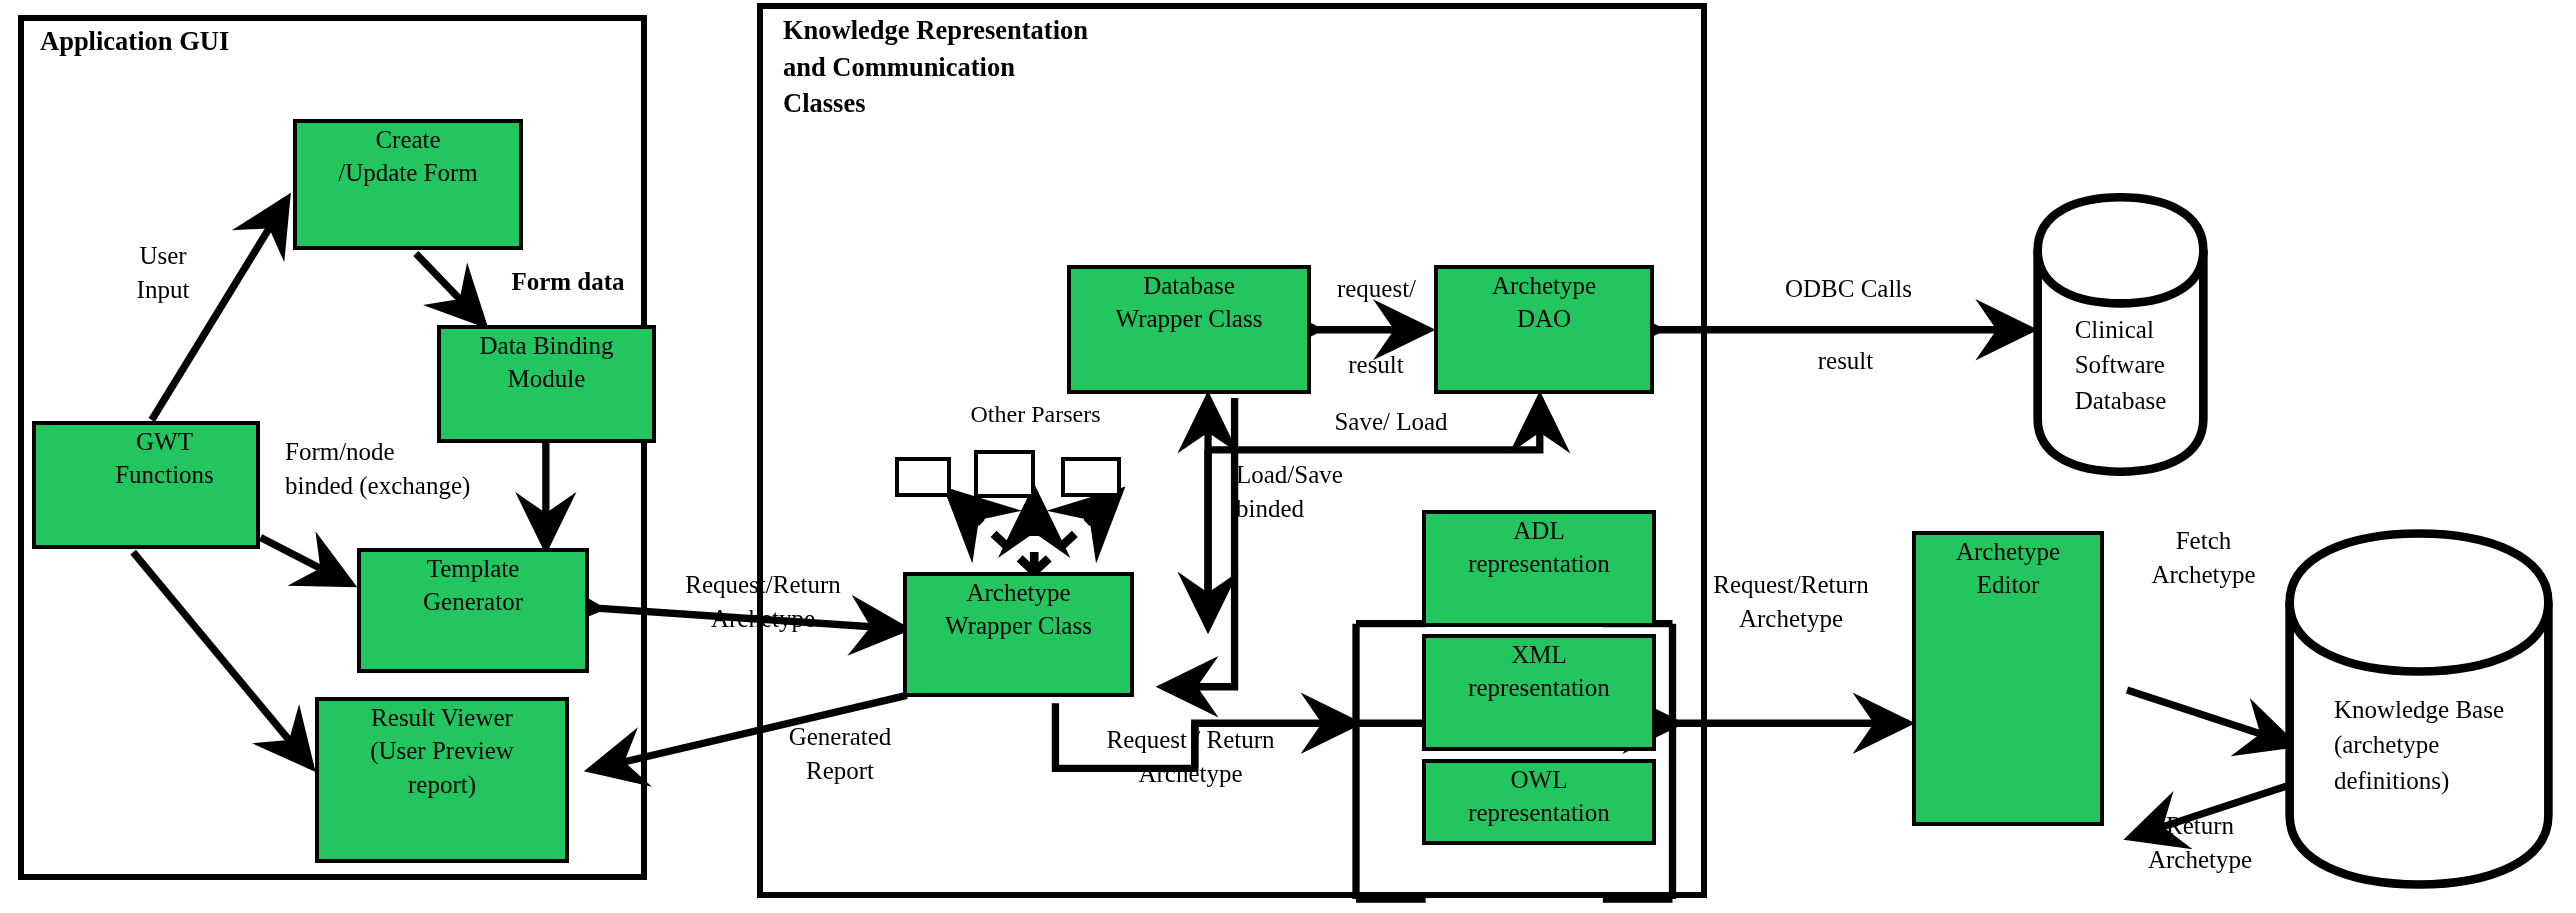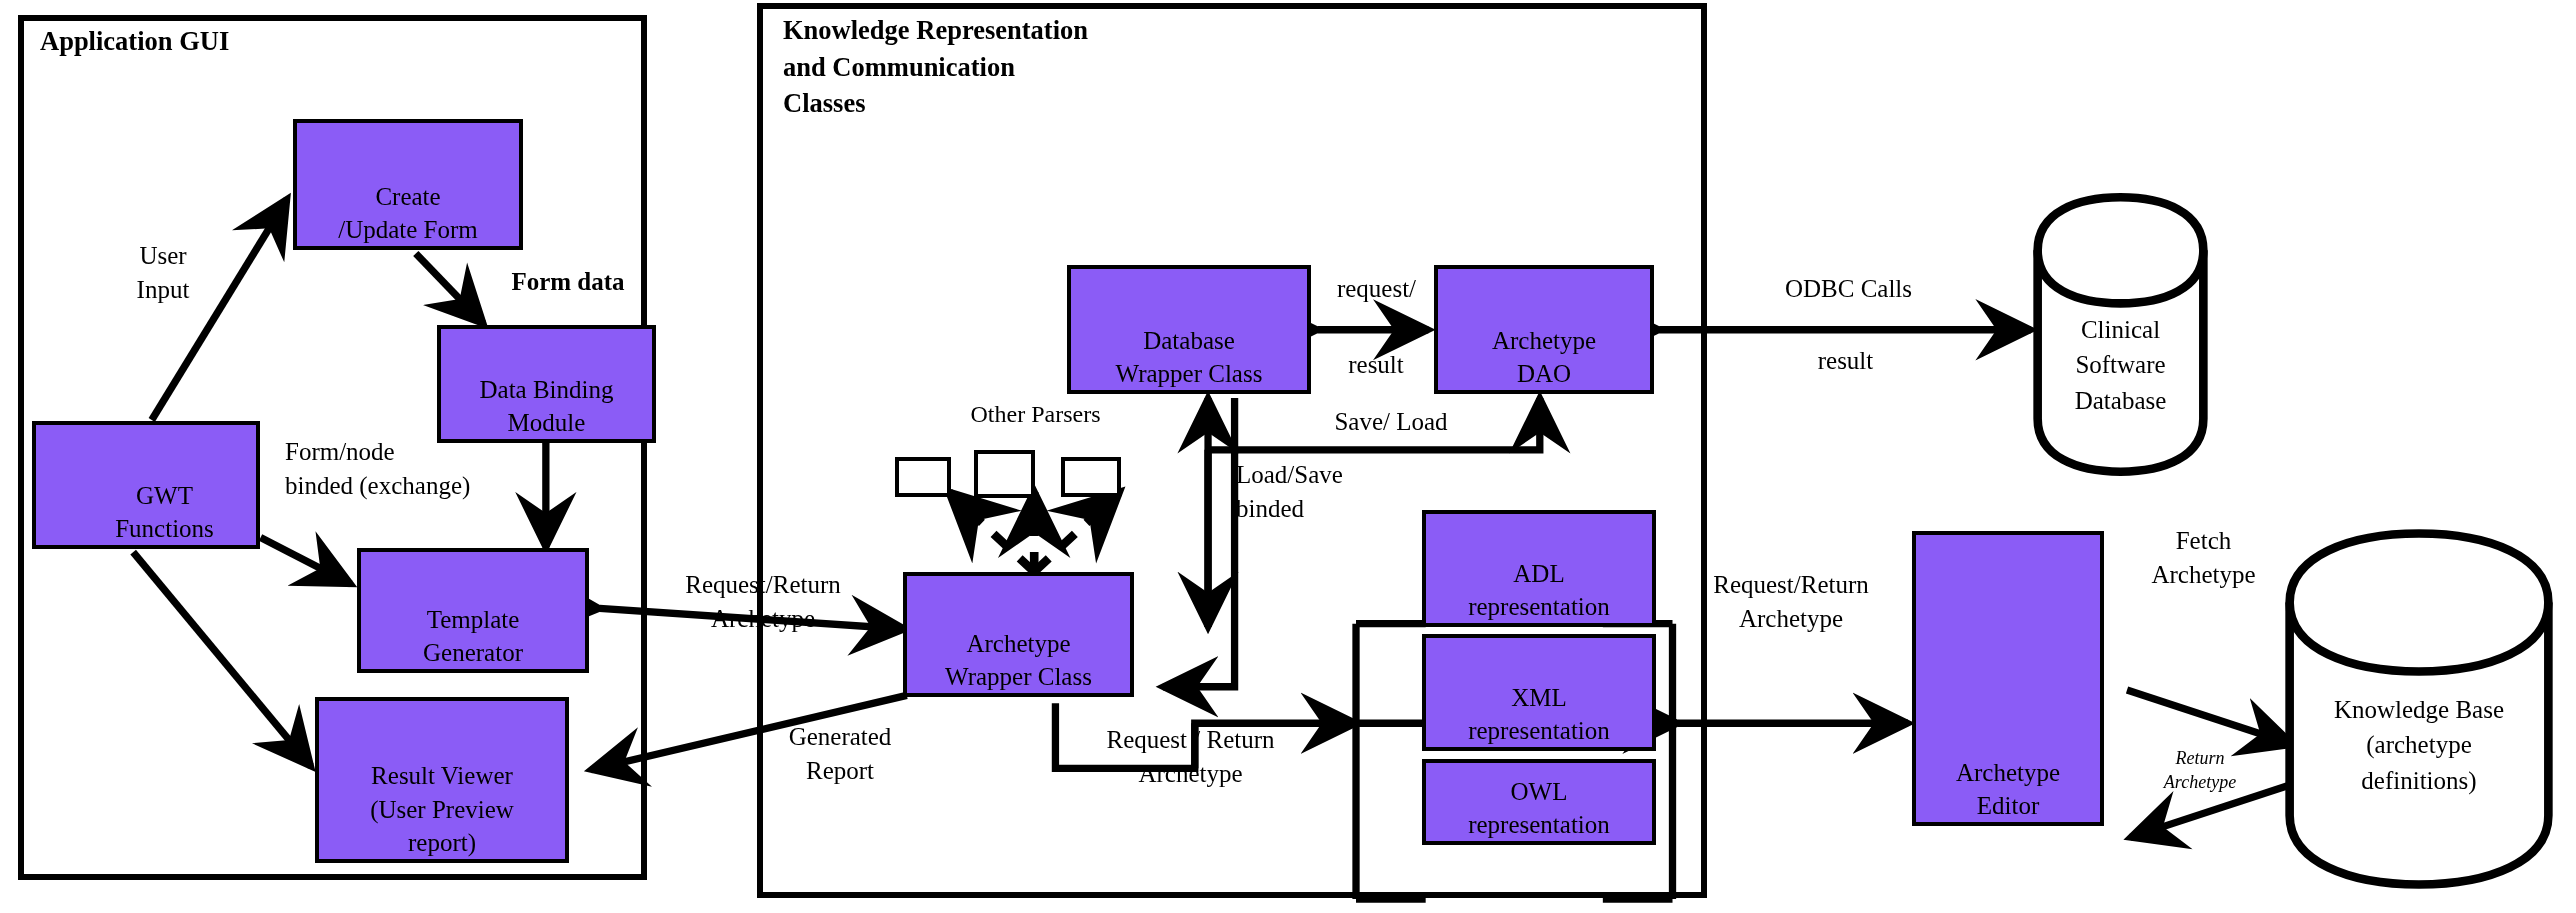--- a/index.html
+++ b/index.html
@@ -2,27 +2,27 @@
 <html style="font-size:10.6px"><head>
 <meta charset="utf-8">
 <title>Architecture Diagram</title>
 <style>
   html,body{margin:0;padding:0;background:#ffffff;}
   body{font-family:"Liberation Serif","DejaVu Serif",serif;color:#000;}
   #stage{position:relative;width:2576px;height:913px;background:#fff;overflow:hidden;}
   svg#wires{position:absolute;left:0;top:0;width:2576px;height:913px;}
   .panel{position:absolute;border:6px solid #000;background:transparent;box-sizing:border-box;}
   .panel-title{position:absolute;text-align:left;font-weight:bold;line-height:1.38;white-space:pre-line;}
-  .node{position:absolute;border:4.6px solid #000;background:#8b5cf6;box-sizing:border-box;
-        display:flex;align-items:flex-end;justify-content:center;text-align:center;line-height:1.33;}
+  .node{position:absolute;border:4.6px solid #000;background:#22c55e;box-sizing:border-box;
+        display:flex;align-items:flex-start;justify-content:center;text-align:center;line-height:1.33;}
   .node span{display:block;width:100%;white-space:pre-line;}
   .parser{position:absolute;border:4.6px solid #000;background:#fff;box-sizing:border-box;}
   .cyl{position:absolute;}
   .cyl .cyl-label{position:absolute;left:0;top:0;width:100%;height:100%;
-        display:flex;align-items:center;justify-content:center;text-align:center;
+        display:flex;align-items:center;justify-content:center;
         line-height:1.42;white-space:pre-line;}
   .edge-label{position:absolute;text-align:center;line-height:1.35;white-space:pre-line;
         background:transparent;pointer-events:none;}
   .lbl-left{text-align:left;}
 </style>
 </head>
 <body>
 
 <div id="stage">
 
@@ -215,17 +215,17 @@
 
   <div class="edge-label" style="left:1061px;top:723px;width:259px;font-size:25px;">Request / Return
 Archetype</div>
 
   <div class="edge-label" style="left:1678px;top:568px;width:226px;font-size:25px;">Request/Return
 Archetype</div>
 
   <div class="edge-label" style="left:2124px;top:524px;width:159px;font-size:25px;">Fetch
 Archetype</div>
 
-  <div class="edge-label" style="left:2117px;top:746px;width:166px;font-size:18px;font-style:italic;">Return
+  <div class="edge-label" style="left:2117px;top:809px;width:166px;font-size:25px;">Return
 Archetype</div>
 
 </div>
 
 
 </body></html>

